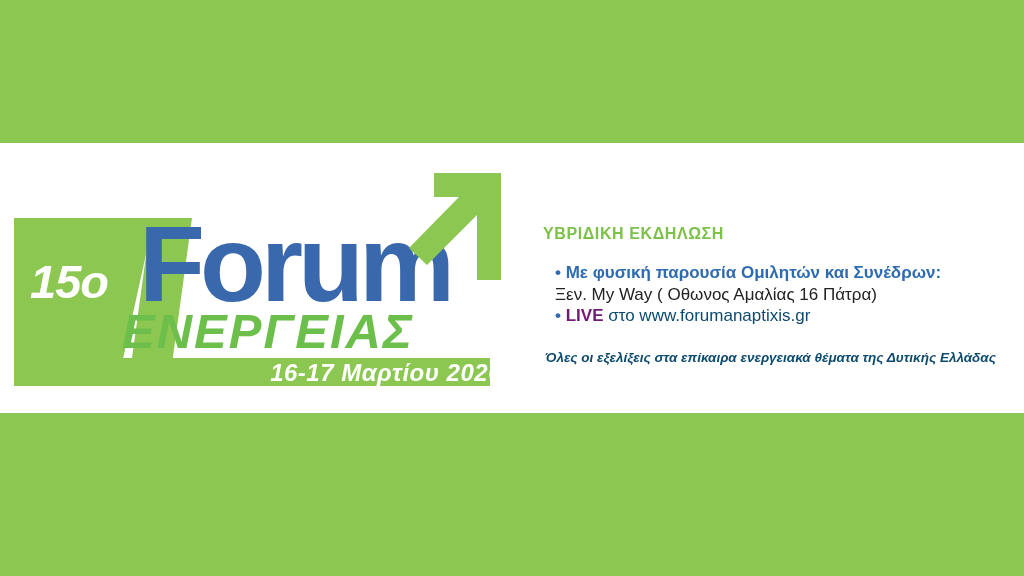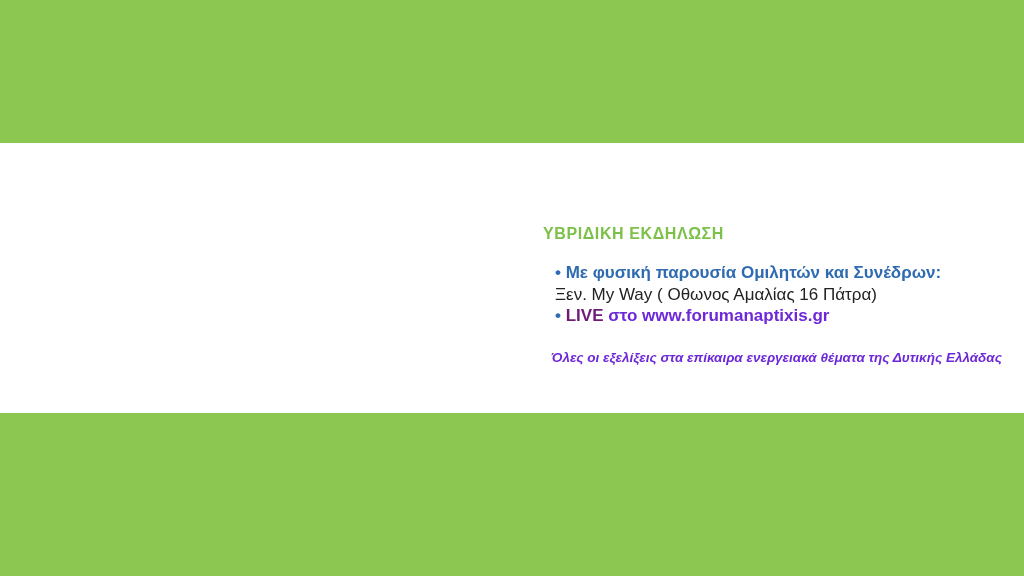--- a/index.html
+++ b/index.html
@@ -171,40 +171,61 @@
     color: #2f6bb0;
   }
   .bullet {
     color: #2f6bb0;
     font-weight: bold;
   }
   .live {
     color: #701a75;
     font-weight: bold;
   }
-  .plain-dark { color: #6d28d9; font-weight: bold; text-align: center; }
+  .plain-dark { color: #0c4a6e; font-weight: normal; text-align: center; }
 
   .info-tagline {
-    margin: 21px 0 0 8px;
+    margin: 21px 0 0 2px;
     font-family: "Liberation Sans", sans-serif;
     font-style: italic;
     font-weight: bold;
     font-size: 13.5px;
     line-height: 19px;
-    color: #6d28d9;
+    color: #0c4a6e;
     white-space: nowrap;
   }
 </style>
 </head>
 <body>
 
 <div class="banner">
 
   <div class="white-band"></div>
 
+  <div class="logo-block">
+
+    <div class="logo-greenbox"></div>
+    <div class="logo-slant"></div>
+
+    <div class="logo-15o">15o</div>
+
+    <div class="logo-forum">Forum</div>
+
+    <div class="logo-arrow">
+      <svg width="110" height="130" viewBox="0 0 110 130" xmlns="http://www.w3.org/2000/svg">
+        <path d="M25 13 L92 13 L92 85 L68 85 L68 55 L18 105 L0 88 L50 37 L25 37 Z" fill="#8cc751"></path>
+        <path d="M92 13 L92 120 L68 120 L68 13 Z" fill="#8cc751"></path>
+      </svg>
+    </div>
+
+    <div class="logo-energeias">ΕΝΕΡΓΕΙΑΣ</div>
+
+    <div class="logo-datebar"></div>
+    <div class="logo-date">16-17 Μαρτίου 2026</div>
+  </div>
 
   <div class="info-block">
 
     <div class="info-heading">ΥΒΡΙΔΙΚΗ ΕΚΔΗΛΩΣΗ</div>
 
     <div class="info-lines">
 
       <div class="info-line bold-blue">
         <span class="bullet">•</span>
         <span>Με φυσική παρουσία Ομιλητών και Συνέδρων:</span>

